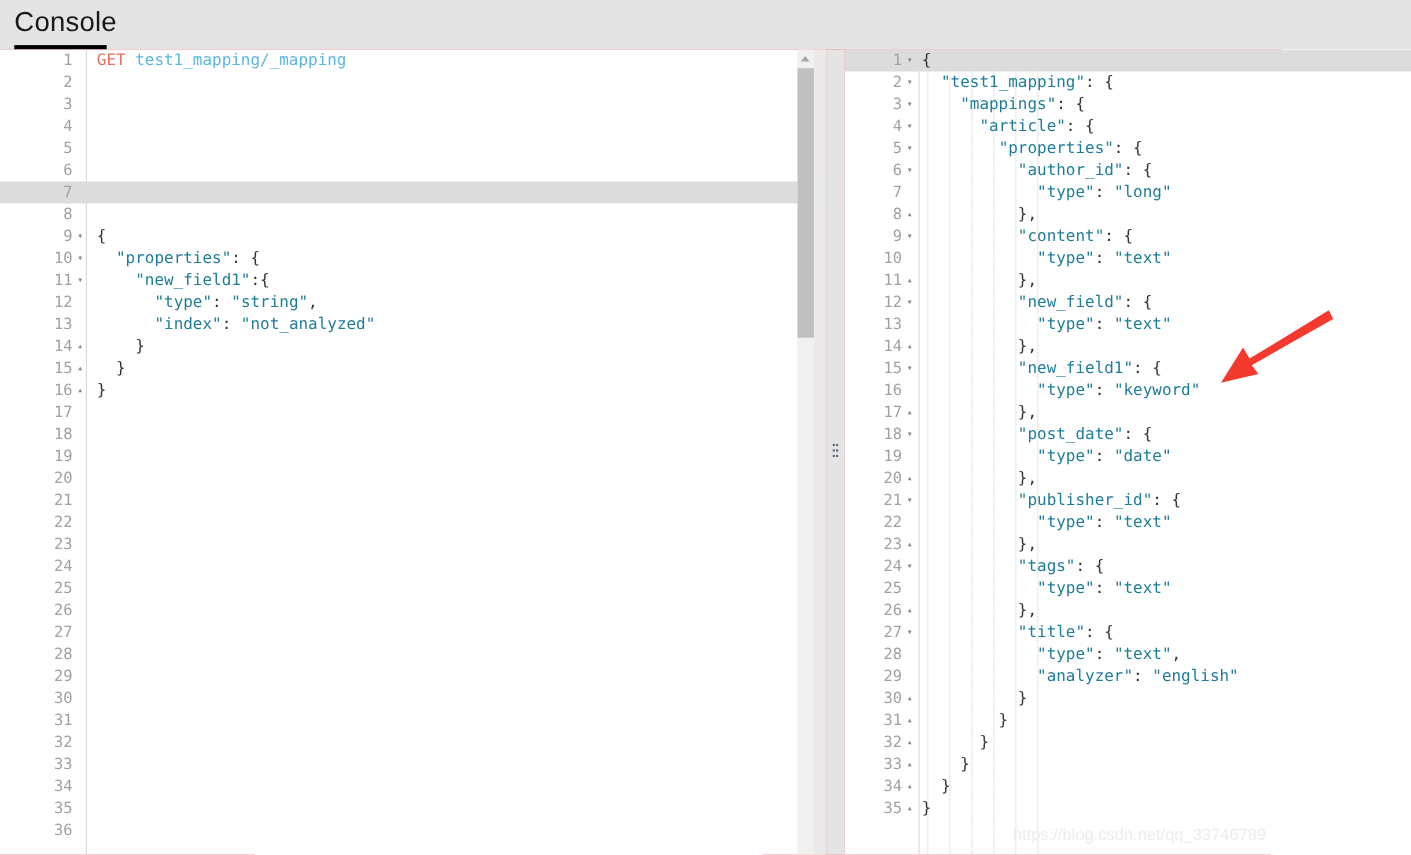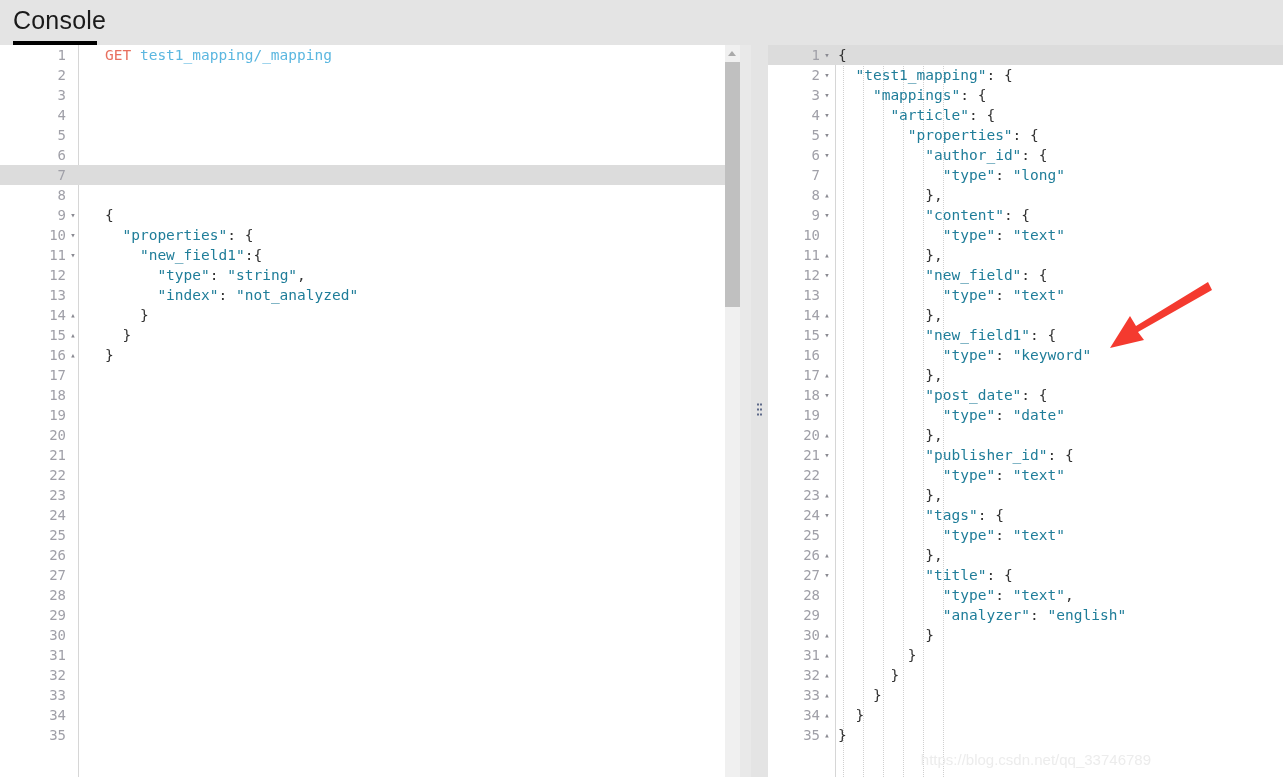--- a/index.html
+++ b/index.html
@@ -102,21 +102,21 @@
     background: #ffffff;
   }
   #left-editor .gutter-sep {
     position: absolute;
     left: 78px; top: 0;
     width: 1px; height: 732px;
     background: #d6d6d6;
   }
   #left-editor .ln { width: 66px; }
   #left-editor .fold { left: 66px; }
-  #left-editor .txt { left: 105px; }
+  #left-editor .txt { left: 88px; }
   #left-editor .code-line.active { background: #dcdcdc; }
 
   .left-scroll-track {
     position: absolute;
     right: 11px; top: 0;
     width: 15px; height: 732px;
     background: #f0f0f0;
   }
   .left-scroll-up {
     position: absolute;
@@ -256,20 +256,21 @@
         <div class="code-line"><span class="ln">26</span><span class="txt"></span></div>
         <div class="code-line"><span class="ln">27</span><span class="txt"></span></div>
         <div class="code-line"><span class="ln">28</span><span class="txt"></span></div>
         <div class="code-line"><span class="ln">29</span><span class="txt"></span></div>
         <div class="code-line"><span class="ln">30</span><span class="txt"></span></div>
         <div class="code-line"><span class="ln">31</span><span class="txt"></span></div>
         <div class="code-line"><span class="ln">32</span><span class="txt"></span></div>
         <div class="code-line"><span class="ln">33</span><span class="txt"></span></div>
         <div class="code-line"><span class="ln">34</span><span class="txt"></span></div>
         <div class="code-line"><span class="ln">35</span><span class="txt"></span></div>
+        <div class="code-line"><span class="ln">36</span><span class="txt"></span></div>
       </div>
 
     <div class="left-edge-strip"></div>
     <div class="left-scroll-track">
       <div class="left-scroll-up"></div>
       <div class="left-scroll-thumb"></div>
     </div>
   </div>
 
   <div class="splitter">

